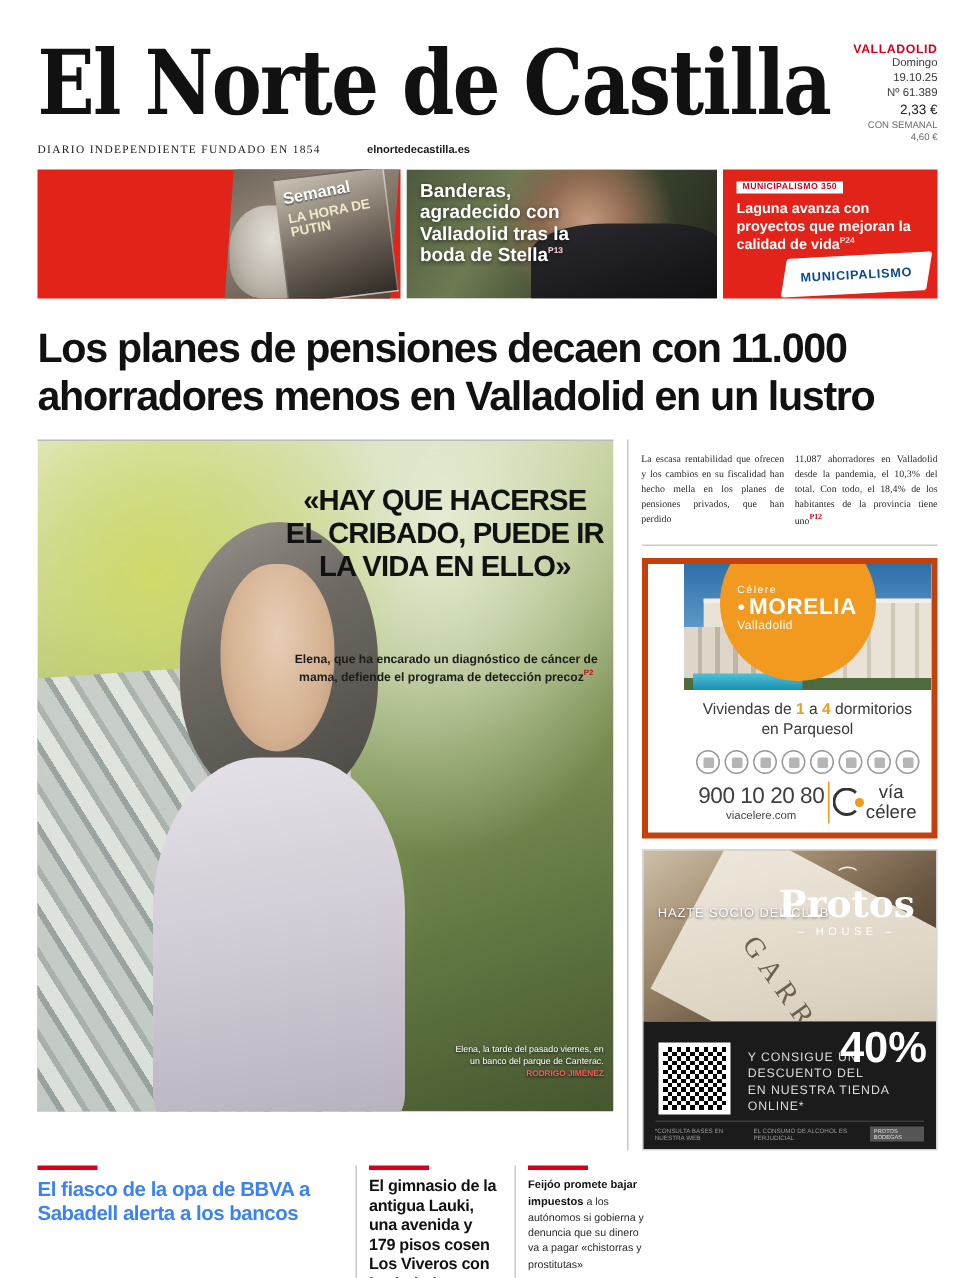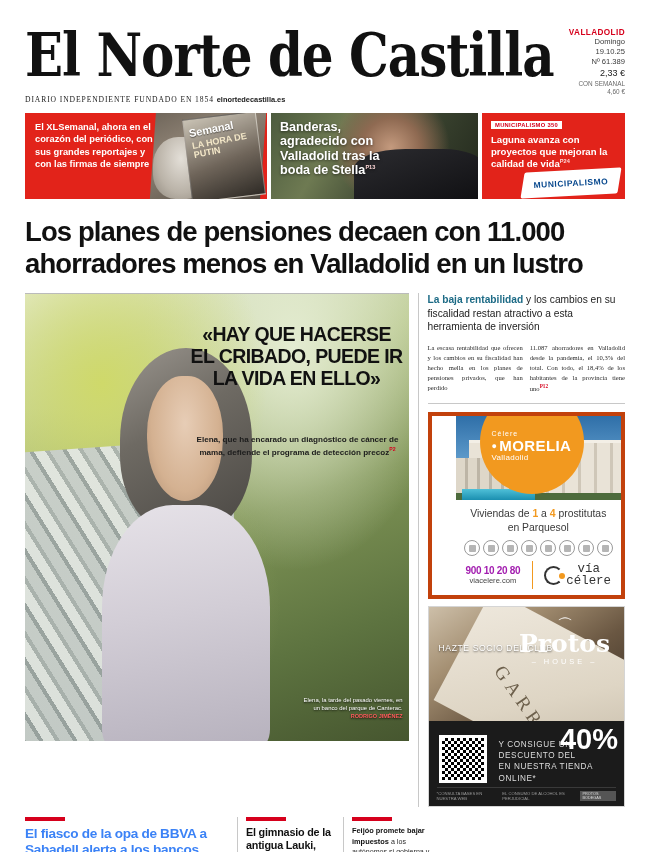--- a/index.html
+++ b/index.html
@@ -27,21 +27,21 @@
     font-style: normal;
     white-space: nowrap;
   }
   .logo-sub {
     margin-top: 20px;
     font-family: "Liberation Serif", serif;
     font-size: 7.6px;
     letter-spacing: 0.9px;
     color: #1a1a1a;
   }
-  .logo-sub b { font-family: "Liberation Sans", sans-serif; font-size: 7.4px; letter-spacing: 0; }
+  .logo-sub b { font-family: "Liberation Sans", sans-serif; font-size: 7.4px; letter-spacing: 0; margin-left: 28px; }
   .masthead-right { width: 72px; text-align: right; padding-top: 2px; }
   .md-city { color: #d6001c; font-weight: bold; font-size: 8.2px; letter-spacing: 0.4px; }
   .md-line { color: #3a3a3a; font-size: 7.6px; line-height: 1.32; }
   .md-price { color: #222; font-size: 9px; line-height: 1.4; }
   .md-small { color: #6a6a6a; font-size: 6.4px; line-height: 1.3; }
 
   
   .promos { display: flex; gap: 4px; margin-top: 9px; height: 86px; }
   .promo { position: relative; overflow: hidden; }
   .promo-a { width: 242px; background: #e2231a; }
@@ -232,33 +232,33 @@
   .ac-icons { display: flex; justify-content: center; gap: 3px; margin: 6px 0 5px; }
   .ac-icons i {
     width: 16px; height: 16px; border: 1px solid #9a9a9a; border-radius: 50%;
     display: block; position: relative;
   }
   .ac-icons i:after {
     content: ""; position: absolute; left: 4px; top: 4px; width: 7px; height: 7px;
     background: #8d8d8d; border-radius: 1px; opacity: .65;
   }
   .ac-bottom { display: flex; align-items: center; justify-content: space-between; padding: 0 4px; }
-  .ac-phone { font-size: 10px; font-weight: bold; color: #a21caf; letter-spacing: -.3px; }
+  .ac-phone { font-size: 15px; font-weight: normal; color: #404040; letter-spacing: -.3px; }
   .ac-web { font-size: 7.6px; color: #444; }
   .ac-sep { width: 1px; height: 28px; background: #f2991f; }
   .ac-logo { display: flex; align-items: center; gap: 3px; }
   .ac-logomark {
     width: 19px; height: 19px; border: 2.5px solid #333; border-radius: 50%;
     border-right-color: transparent; position: relative;
   }
   .ac-logomark:after {
     content: ""; position: absolute; right: -4px; top: 5px;
     width: 6px; height: 6px; background: #f2991f; border-radius: 50%;
   }
-  .ac-logotext { font-size: 12.4px; line-height: 1; color: #333; font-family: Liberation Mono, monospace; }
+  .ac-logotext { font-size: 12.4px; line-height: 1; color: #333; }
 
   
   .ad-protos { margin-top: 7px; border: 1px solid #d5d5d5; }
   .ap-top { position: relative; height: 114px; overflow: hidden;
     background: linear-gradient(145deg,#cdbfa9 0%,#a48f72 30%,#6a5742 62%,#3b3026 100%); }
   .ap-bottle {
     position: absolute; left: 10%; top: 30%; width: 130%; height: 110%;
     background: linear-gradient(140deg,#efe9de 0%,#ded5c4 46%,#b2a692 100%);
     transform: rotate(28deg);
   }
@@ -337,21 +337,20 @@
 
   <div class="promos">
 
     <div class="promo promo-a">
       <div class="mag"></div>
       <div class="face"></div>
       <div class="magcover">
         <div class="magtitle">Semanal</div>
         <div class="magsub">LA HORA DE PUTIN</div>
       </div>
-      <div class="ptxt">El XLSemanal, ahora en el corazón del periódico, con sus grandes reportajes y con las firmas de siempre</div>
     </div>
 
     <div class="promo promo-b">
       <div class="photo"></div>
       <div class="suit"></div>
       <div class="ptxt">
         <span>Banderas, agradecido con Valladolid tras la boda de Stella</span><span class="pref">P13</span>
       </div>
     </div>
 
@@ -385,23 +384,20 @@
         </div>
         <div class="photo-caption">
           <span>Elena, la tarde del pasado viernes, en un banco del parque de Canterac.</span>
           <span class="photo-credit">RODRIGO JIMÉNEZ</span>
         </div>
       </div>
     </div>
 
     <div class="col-right">
 
-      <div class="rb-head">
-        <b>La baja rentabilidad</b><span> y los cambios en su fiscalidad restan atractivo a esta herramienta de inversión</span>
-      </div>
       <div class="rb-cols">
         <div class="rb-col">La escasa rentabilidad que ofrecen y los cambios en su fiscalidad han hecho mella en los planes de pensiones privados, que han perdido</div>
         <div class="rb-col">
           <span>11.087 ahorradores en Valladolid desde la pandemia, el 10,3% del total. Con todo, el 18,4% de los habitantes de la provincia tiene uno</span><span class="pr">P12</span>
         </div>
       </div>
       <div class="rb-rule"></div>
 
       <div class="ad-celere">
         <div class="ad-celere-img">
@@ -412,21 +408,21 @@
           <div class="ac-pool"></div>
           <div class="ac-circle"></div>
           <div class="ac-brand">
             <div class="ac-b1">Célere</div>
             <div class="ac-b2">MORELIA</div>
             <div class="ac-b3">Valladolid</div>
           </div>
         </div>
         <div class="ad-celere-body">
           <div class="ac-line1">
-            <span>Viviendas de </span><em>1</em><span> a </span><em>4</em><span> prostitutas</span>
+            <span>Viviendas de </span><em>1</em><span> a </span><em>4</em><span> dormitorios</span>
           </div>
           <div class="ac-line1">en Parquesol</div>
           <div class="ac-icons">
             <i></i>
             <i></i>
             <i></i>
             <i></i>
             <i></i>
             <i></i>
             <i></i>

